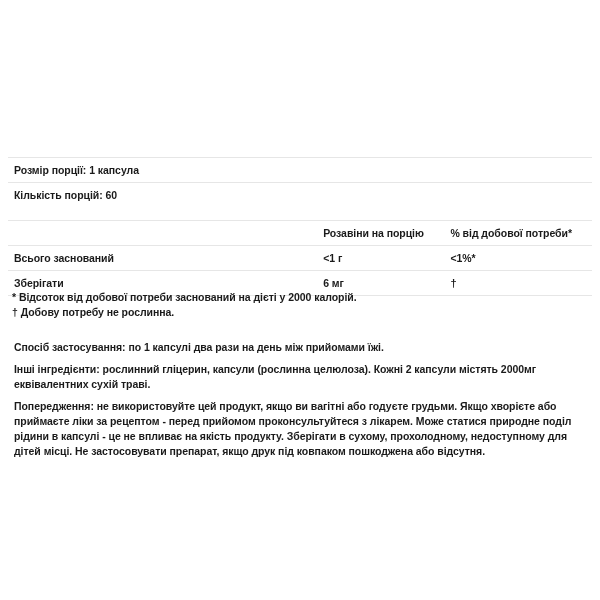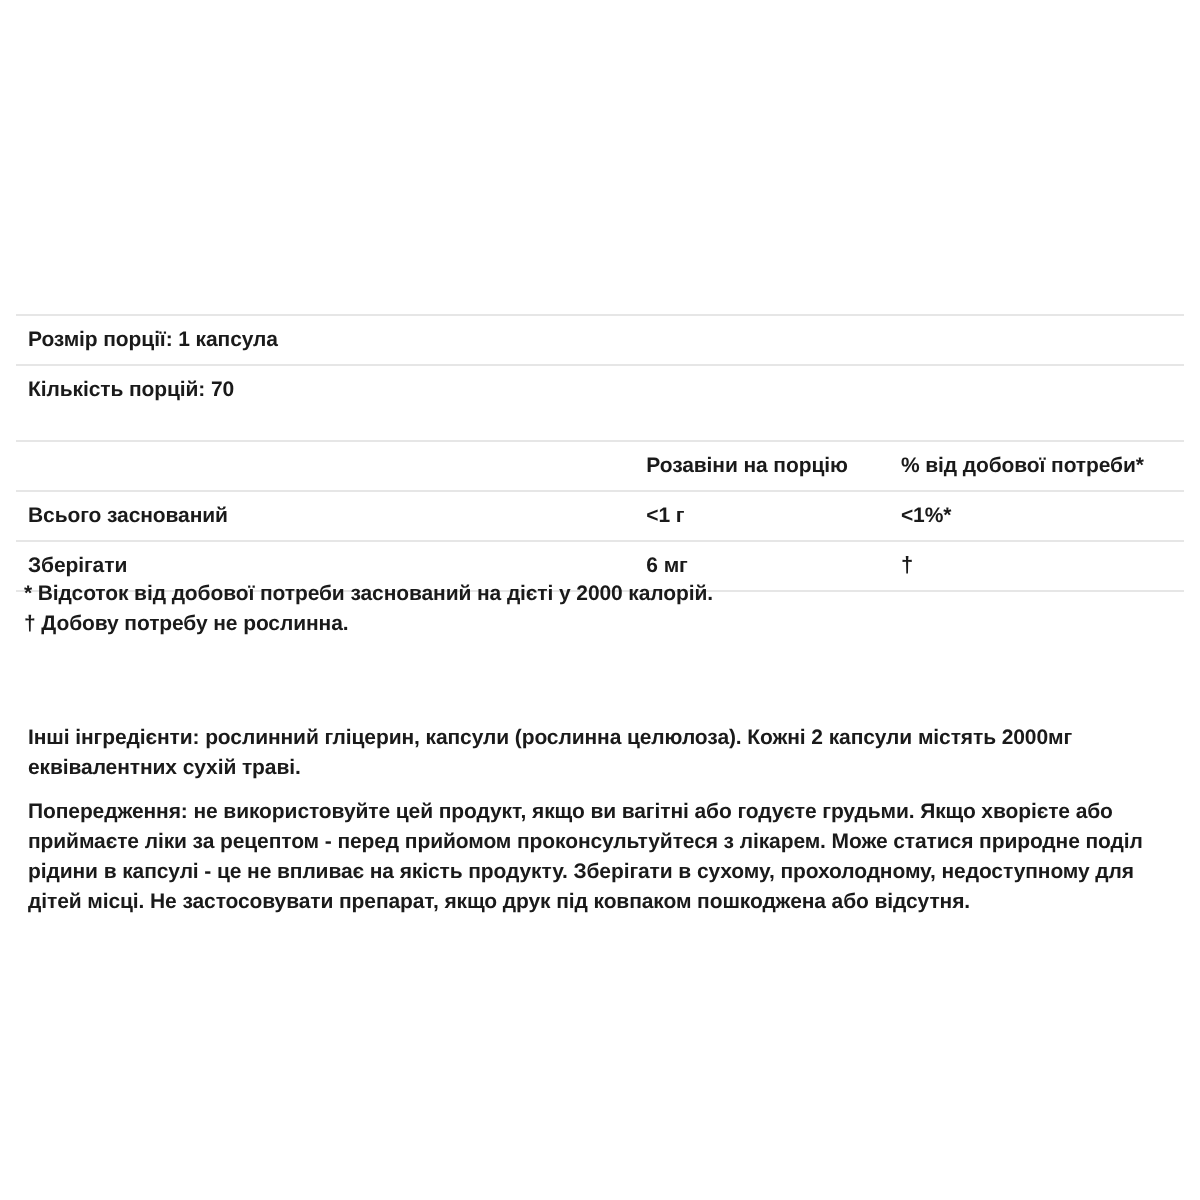--- a/index.html
+++ b/index.html
@@ -125,21 +125,21 @@
         <col class="col-amount">
         <col class="col-dv">
       </colgroup>
       <tbody>
 
         <tr class="row">
           <td class="cell t-bold" colspan="3">Розмір порції: 1 капсула</td>
         </tr>
 
         <tr class="row">
-          <td class="cell t-bold" colspan="3">Кількість порцій: 70</td>
+          <td class="cell t-bold" colspan="3">Кількість порцій: 60</td>
         </tr>
 
         <tr class="spacer-row">
           <td></td>
           <td></td>
           <td></td>
         </tr>
 
         <tr class="row">
           <th class="cell t-head"></th>
@@ -168,18 +168,19 @@
 
       </tbody>
     </table>
   </div>
 
   <div class="footnotes">
     <span class="fn">* Відсоток від добової потреби заснований на дієті у 2000 калорій.</span>
     <span class="fn">† Добову потребу не рослинна.</span>
   </div>
 
+  <p class="para para-usage">Спосіб застосування: по 1 капсулі два рази на день між прийомами їжі.</p>
 
   <p class="para para-ingredients">Інші інгредієнти: рослинний гліцерин, капсули (рослинна целюлоза). Кожні 2 капсули містять 2000мг еквівалентних сухій траві.</p>
 
   <p class="para para-warning">Попередження: не використовуйте цей продукт, якщо ви вагітні або годуєте грудьми. Якщо хворієте або приймаєте ліки за рецептом - перед прийомом проконсультуйтеся з лікарем. Може статися природне поділ рідини в капсулі - це не впливає на якість продукту. Зберігати в сухому, прохолодному, недоступному для дітей місці. Не застосовувати препарат, якщо друк під ковпаком пошкоджена або відсутня.</p>
 
 </div>
 
 </body></html>

